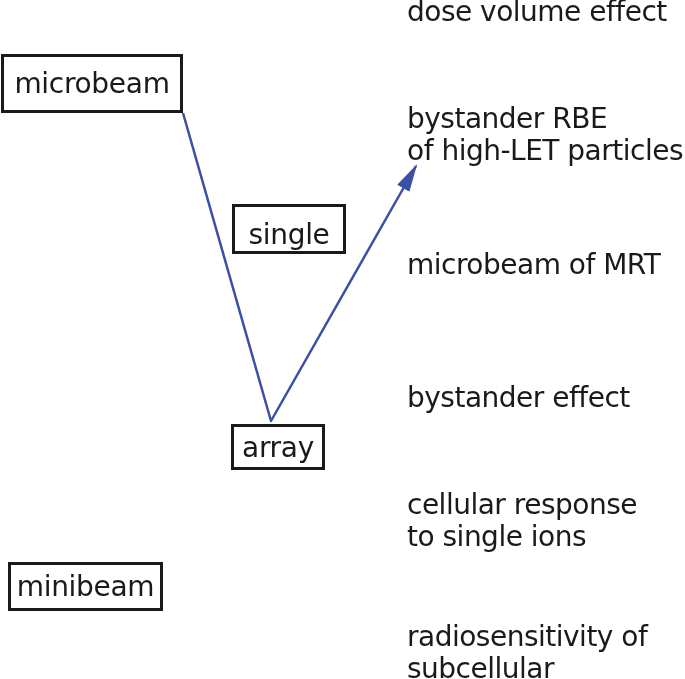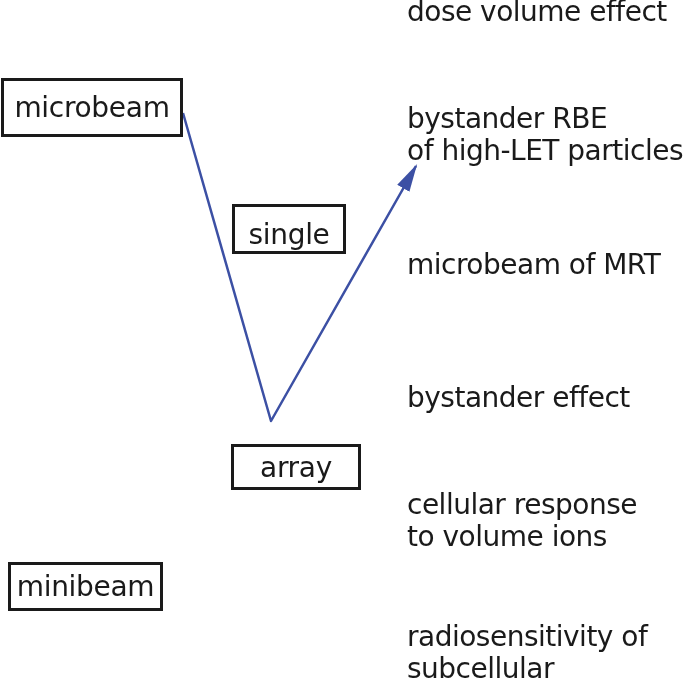--- a/index.html
+++ b/index.html
@@ -22,23 +22,23 @@
     box-sizing: border-box;
     border: 3px solid #1a1a1a;
     background: #ffffff;
     display: flex;
     align-items: center;
     justify-content: center;
     font-size: 28px;
     letter-spacing: -0.3px;
     white-space: nowrap;
   }
-  .node-microbeam { left: 1px;   top: 54px;  width: 182px; height: 59px; margin-top: 24px; }
+  .node-microbeam { left: 1px;   top: 54px;  width: 182px; height: 59px; }
   .node-single    { left: 232px; top: 204px; width: 114px; height: 50px; align-items: flex-end; }
-  .node-array     { left: 231px; top: 444px; width: 130px; height: 46px; }
+  .node-array     { left: 231px; top: 424px; width: 94px; height: 46px; }
   .node-minibeam  { left: 8px;   top: 562px; width: 155px; height: 49px; }
 
   
   .topic {
     position: absolute;
     left: 407px;
     font-size: 28px;
     line-height: 32px;
     letter-spacing: -0.5px;
     white-space: pre-line;
@@ -84,17 +84,17 @@
   <div class="node node-minibeam">
     <span>minibeam</span>
   </div>
 
   <div class="topic topic-0">dose volume effect</div>
   <div class="topic topic-1">bystander RBE
 of high-LET particles</div>
   <div class="topic topic-2">microbeam of MRT</div>
   <div class="topic topic-3">bystander effect</div>
   <div class="topic topic-4">cellular response
-to volume ions</div>
+to single ions</div>
   <div class="topic topic-5">radiosensitivity of
 subcellular structures</div>
 
 </div>
 
 </body></html>

